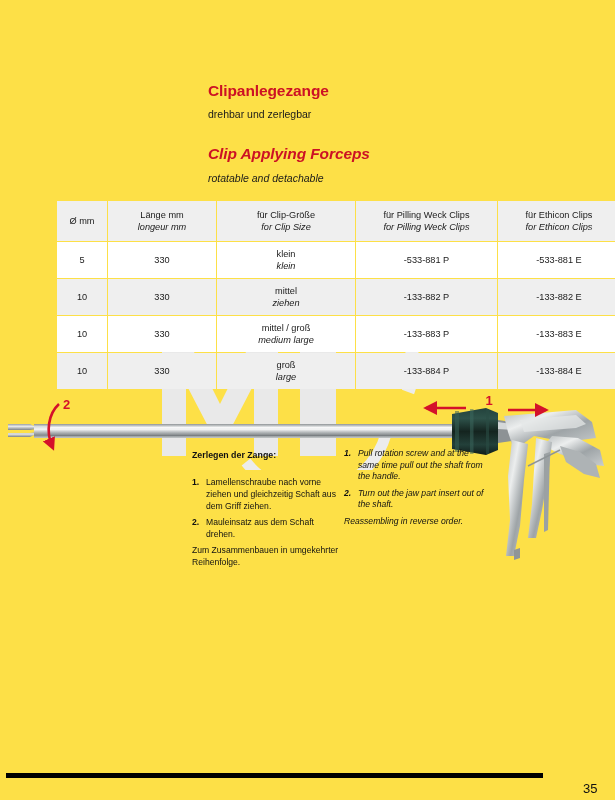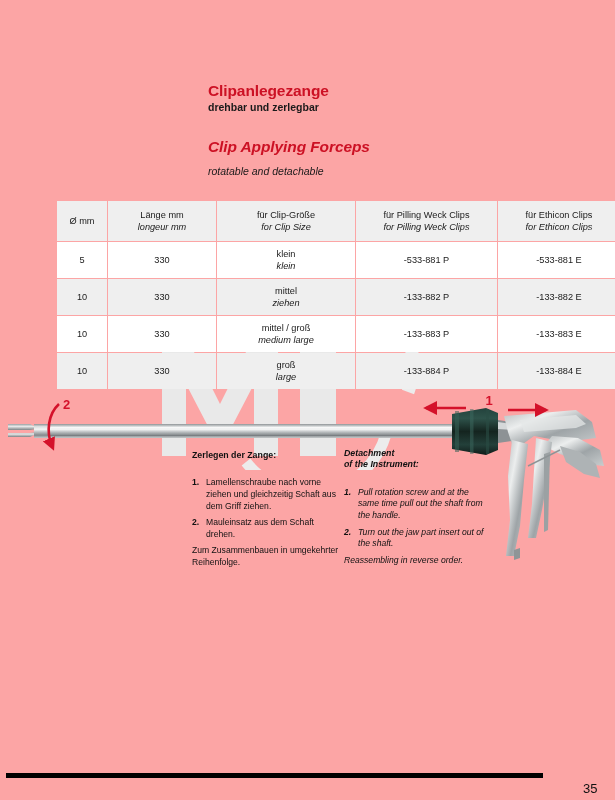--- a/index.html
+++ b/index.html
@@ -9,21 +9,21 @@
   }
   body {
     font-family: "Liberation Sans", sans-serif;
     -webkit-font-smoothing: antialiased;
   }
   #page {
     position: relative;
     width: 615px;
     height: 800px;
     overflow: hidden;
-    background: #fca5a5;
+    background: #fde047;
   }
 
   
   .watermark {
     position: absolute;
     left: 150px;
     top: 330px;
     width: 280px;
     height: 140px;
     pointer-events: none;
@@ -41,22 +41,21 @@
     color: #cc1124;
     font-size: 15.5px;
     font-weight: bold;
     letter-spacing: -0.1px;
     line-height: 17px;
   }
   .h-de-sub {
     color: #1a1a1a;
     font-size: 10.5px;
     line-height: 14px;
-    margin-top: 1px;
-    font-weight: bold;
+    margin-top: 8px;
   }
   .h-en {
     color: #cc1124;
     font-size: 15.5px;
     font-weight: bold;
     font-style: italic;
     letter-spacing: -0.1px;
     line-height: 17px;
     margin-top: 24px;
   }
@@ -348,24 +347,20 @@
       </li>
       <li>
         <span class="num">2.</span>
         <span>Mauleinsatz aus dem Schaft drehen.</span>
       </li>
     </ol>
     <div class="tail">Zum Zusammenbauen in umgekehrter Reihenfolge.</div>
   </div>
 
   <div class="instr instr-en">
-    <h4>
-      <span>Detachment</span><br>
-      <span>of the Instrument:</span>
-    </h4>
     <ol>
       <li>
         <span class="num">1.</span>
         <span>Pull rotation screw and at the same time pull out the shaft from the handle.</span>
       </li>
       <li>
         <span class="num">2.</span>
         <span>Turn out the jaw part insert out of the shaft.</span>
       </li>
     </ol>

